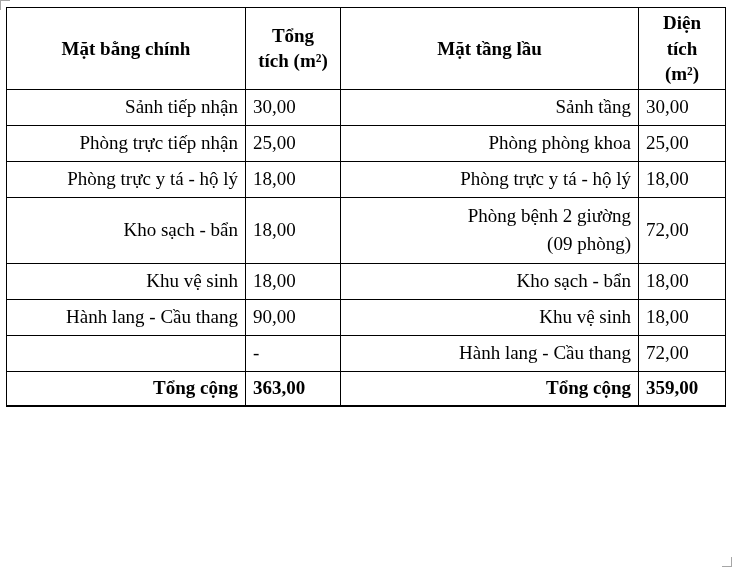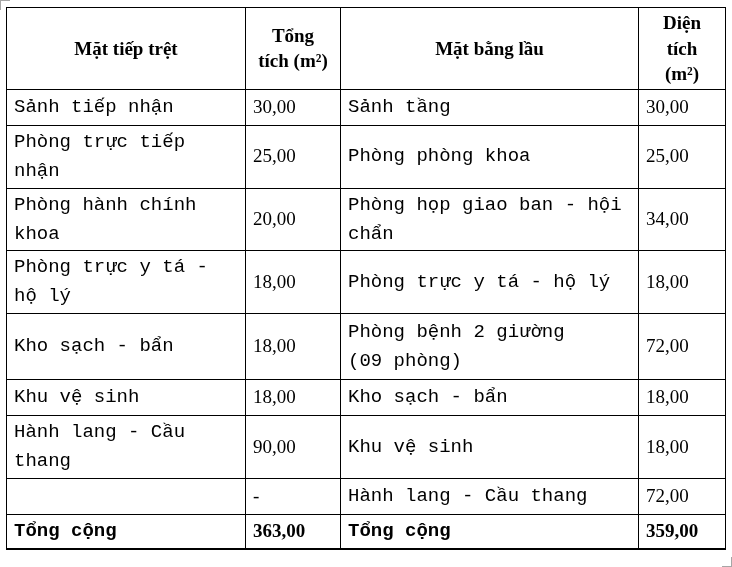--- a/index.html
+++ b/index.html
@@ -45,23 +45,22 @@
     vertical-align: middle;
     overflow: hidden;
   }
   table.floor-table th {
     font-weight: bold;
     text-align: center;
     white-space: pre-line;
     line-height: 1.35;
   }
   td.name {
-    text-align: left;
+    text-align: right;
     white-space: pre-line;
-    font-family: Liberation Mono, monospace;
   }
   td.num {
     white-space: nowrap;
   }
   tr.hdr   { height: 59px; }
   tr.r-s   { height: 36px; }
   tr.r-d   { height: 66px; }
   tr.total { height: 34px; }
   tr.total td {
     font-weight: bold;
@@ -76,44 +75,38 @@
 
 <table class="floor-table">
   <colgroup>
     <col style="width:239px">
     <col style="width:95px">
     <col style="width:298px">
     <col style="width:87px">
   </colgroup>
   <tbody>
       <tr class="hdr">
-    <th>Mặt tiếp trệt</th>
+    <th>Mặt bằng chính</th>
     <th>Tổng
 tích (m²)</th>
-    <th>Mặt bằng lầu</th>
+    <th>Mặt tầng lầu</th>
     <th>Diện tích
 (m²)</th>
   </tr>
   <tr class="r-s">
     <td class="name">Sảnh tiếp nhận</td>
     <td class="num">30,00</td>
     <td class="name">Sảnh tầng</td>
     <td class="num">30,00</td>
   </tr>
   <tr class="r-s">
     <td class="name">Phòng trực tiếp nhận</td>
     <td class="num">25,00</td>
     <td class="name">Phòng phòng khoa</td>
     <td class="num">25,00</td>
-  </tr>
-  <tr class="r-s">
-    <td class="name">Phòng hành chính khoa</td>
-    <td class="num">20,00</td>
-    <td class="name">Phòng họp giao ban - hội chẩn</td>
-    <td class="num">34,00</td>
   </tr>
   <tr class="r-s">
     <td class="name">Phòng trực y tá - hộ lý</td>
     <td class="num">18,00</td>
     <td class="name">Phòng trực y tá - hộ lý</td>
     <td class="num">18,00</td>
   </tr>
   <tr class="r-d">
     <td class="name">Kho sạch - bẩn</td>
     <td class="num">18,00</td>

